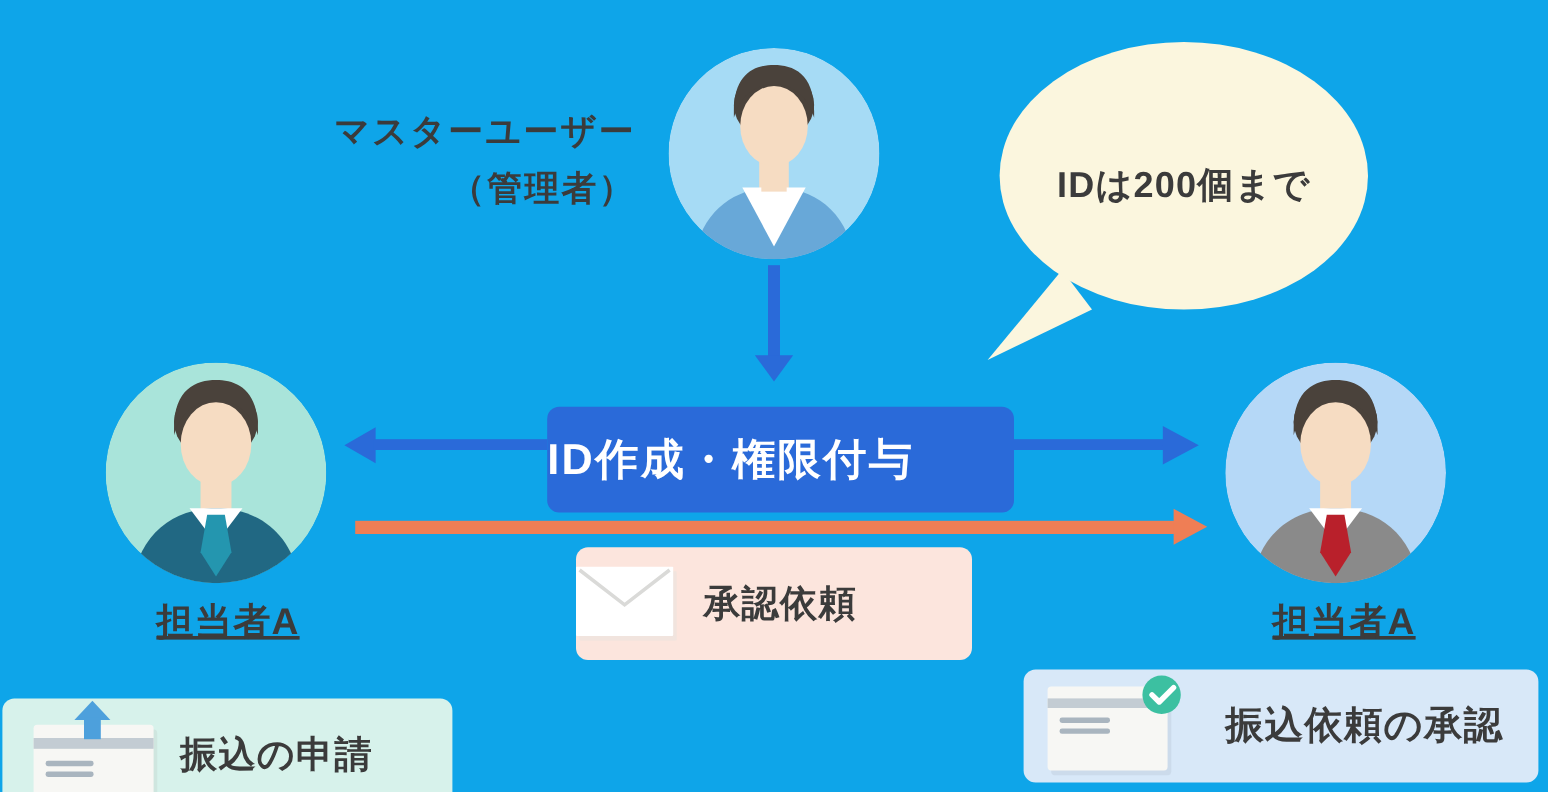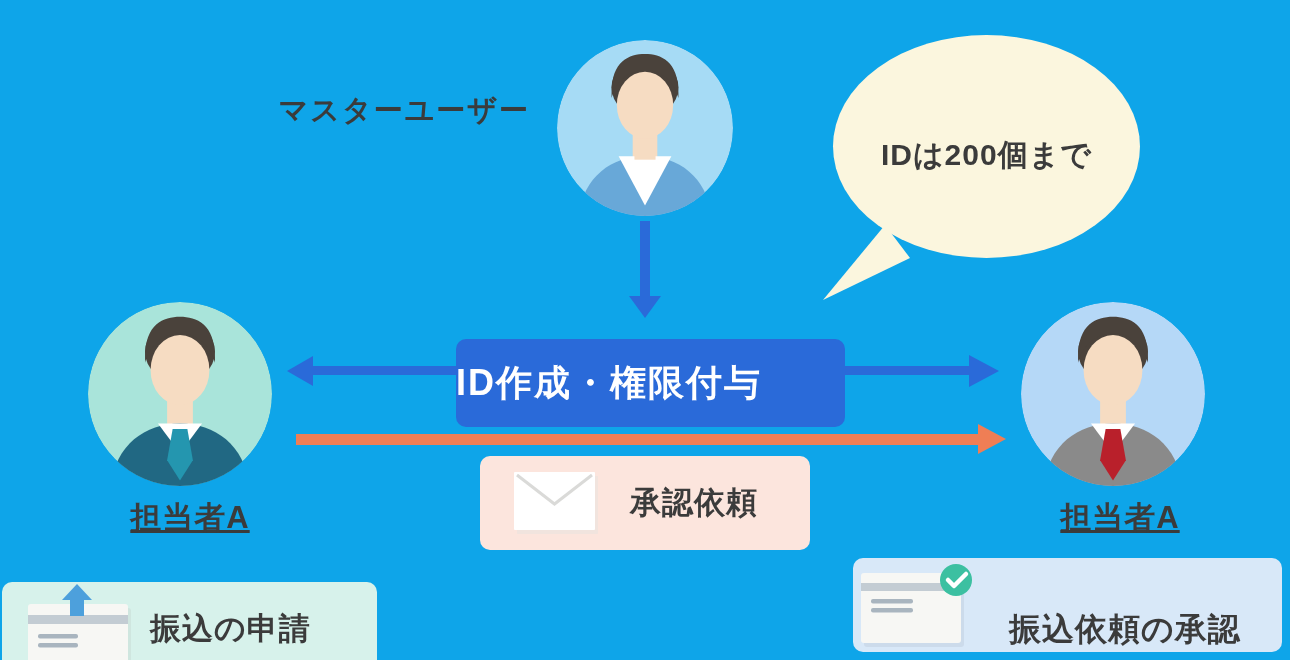--- a/index.html
+++ b/index.html
@@ -32,42 +32,43 @@
   .down-head{left:629px;top:296px;border-left:16px solid transparent;border-right:16px solid transparent;border-top:22px solid var(--blue);}
   .left-head{left:287px;top:356px;border-top:15px solid transparent;border-bottom:15px solid transparent;border-right:26px solid var(--blue);}
   .left-shaft{left:311px;top:366px;width:145px;height:9px;}
   .right-shaft{left:845px;top:366px;width:125px;height:9px;}
   .right-head{left:969px;top:355px;border-top:16px solid transparent;border-bottom:16px solid transparent;border-left:30px solid var(--blue);}
   .orange-shaft{left:296px;top:434px;width:684px;height:11px;background:var(--orange);}
   .orange-head{left:978px;top:424px;border-top:15px solid transparent;border-bottom:15px solid transparent;border-left:28px solid var(--orange);}
 
   
   .flow-box{display:flex;align-items:center;box-sizing:border-box;border-radius:10px;font-size:31px;letter-spacing:1px;white-space:nowrap;}
-  .approval-request{left:480px;top:456px;width:330px;height:94px;background:var(--pink-bg);padding-left:34px;gap:32px;}
+  .approval-request{left:480px;top:456px;width:330px;height:94px;background:var(--pink-bg);gap:22px;}
   .transfer-application{left:2px;top:582px;width:375px;height:93px;background:var(--mint-bg);padding-left:22px;gap:14px;}
-  .transfer-approval{left:853px;top:558px;width:429px;height:94px;background:var(--lightblue-bg);padding-left:4px;gap:22px;font-size:32px;align-items:flex-end;}
+  .transfer-approval{left:853px;top:558px;width:429px;height:94px;background:var(--lightblue-bg);padding-left:16px;gap:22px;font-size:32px;}
   .flow-box svg{display:block;flex:none;}
 
   
   .f-skin{fill:var(--skin);} .f-hair{fill:var(--hair);}
   .f-bg-master{fill:var(--avatar-master-bg);} .f-bg-a{fill:var(--avatar-a-bg);} .f-bg-b{fill:var(--avatar-b-bg);}
   .f-shirt-master{fill:var(--shirt-master);}
   .f-suit-a{fill:var(--suit-a);} .f-tie-a{fill:var(--tie-a);}
   .f-suit-b{fill:var(--suit-b);} .f-tie-b{fill:var(--tie-b);}
   .f-card{fill:var(--card);} .f-stripe{fill:var(--card-stripe);} .f-line{fill:var(--card-line);}
   .f-uparrow{fill:var(--upload-arrow);} .f-green{fill:var(--green);}
   .f-env{fill:var(--envelope);} .f-bubble{fill:var(--bubble-bg);}
 </style>
 </head>
 <body>
 
 <div class="canvas">
 
   <div class="abs master-title">
     <div>マスターユーザー</div>
+    <div>（管理者）</div>
   </div>
 
   <div class="abs avatar" style="left:557px;top:40px;width:176px;height:176px;">
     <svg viewBox="0 0 100 100">
       <circle cx="50" cy="50" r="50" class="f-bg-master"></circle>
       <ellipse cx="50" cy="27" rx="19" ry="17" class="f-hair"></ellipse>
       <rect x="43" y="46" width="14" height="24" class="f-skin"></rect>
       <ellipse cx="50" cy="37" rx="16" ry="19" class="f-skin"></ellipse>
       <path d="M31,30 C31,12 41,8 50,8 C59,8 69,12 69,30 L69,33 C66,22 58,17 50,17 C42,17 34,22 31,33 Z" class="f-hair"></path>
       <path d="M12,104 C13,79 30,66 50,66 C70,66 87,79 88,104 Z" class="f-shirt-master"></path>

